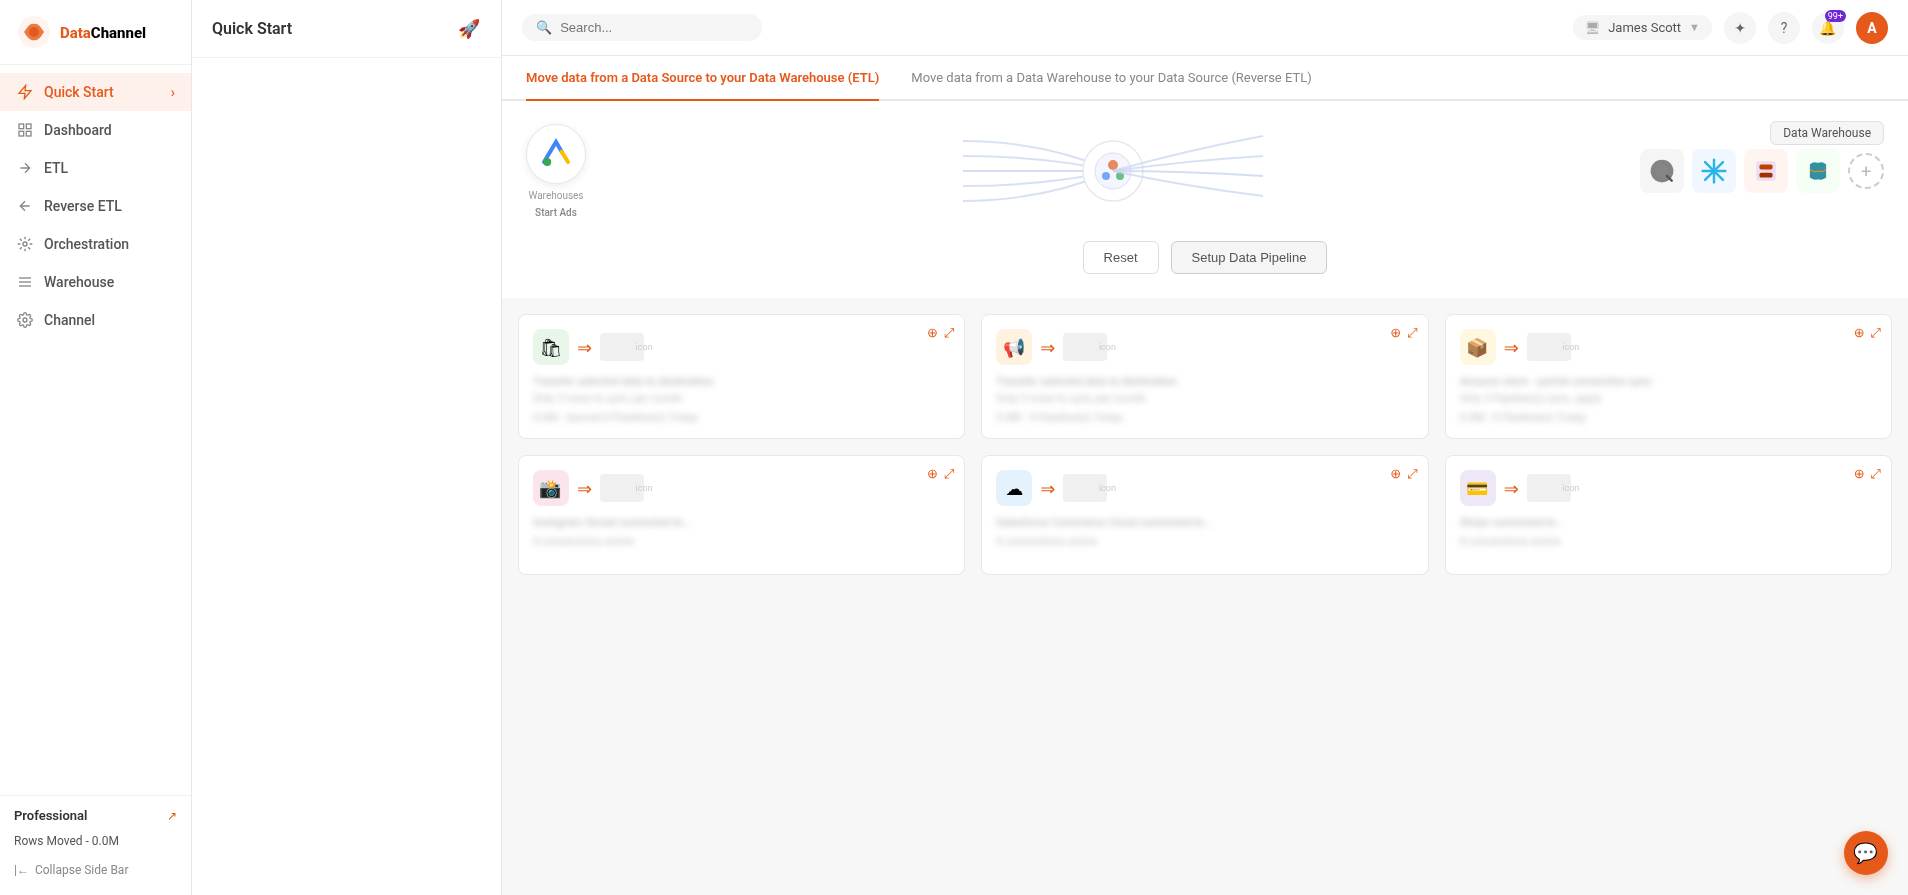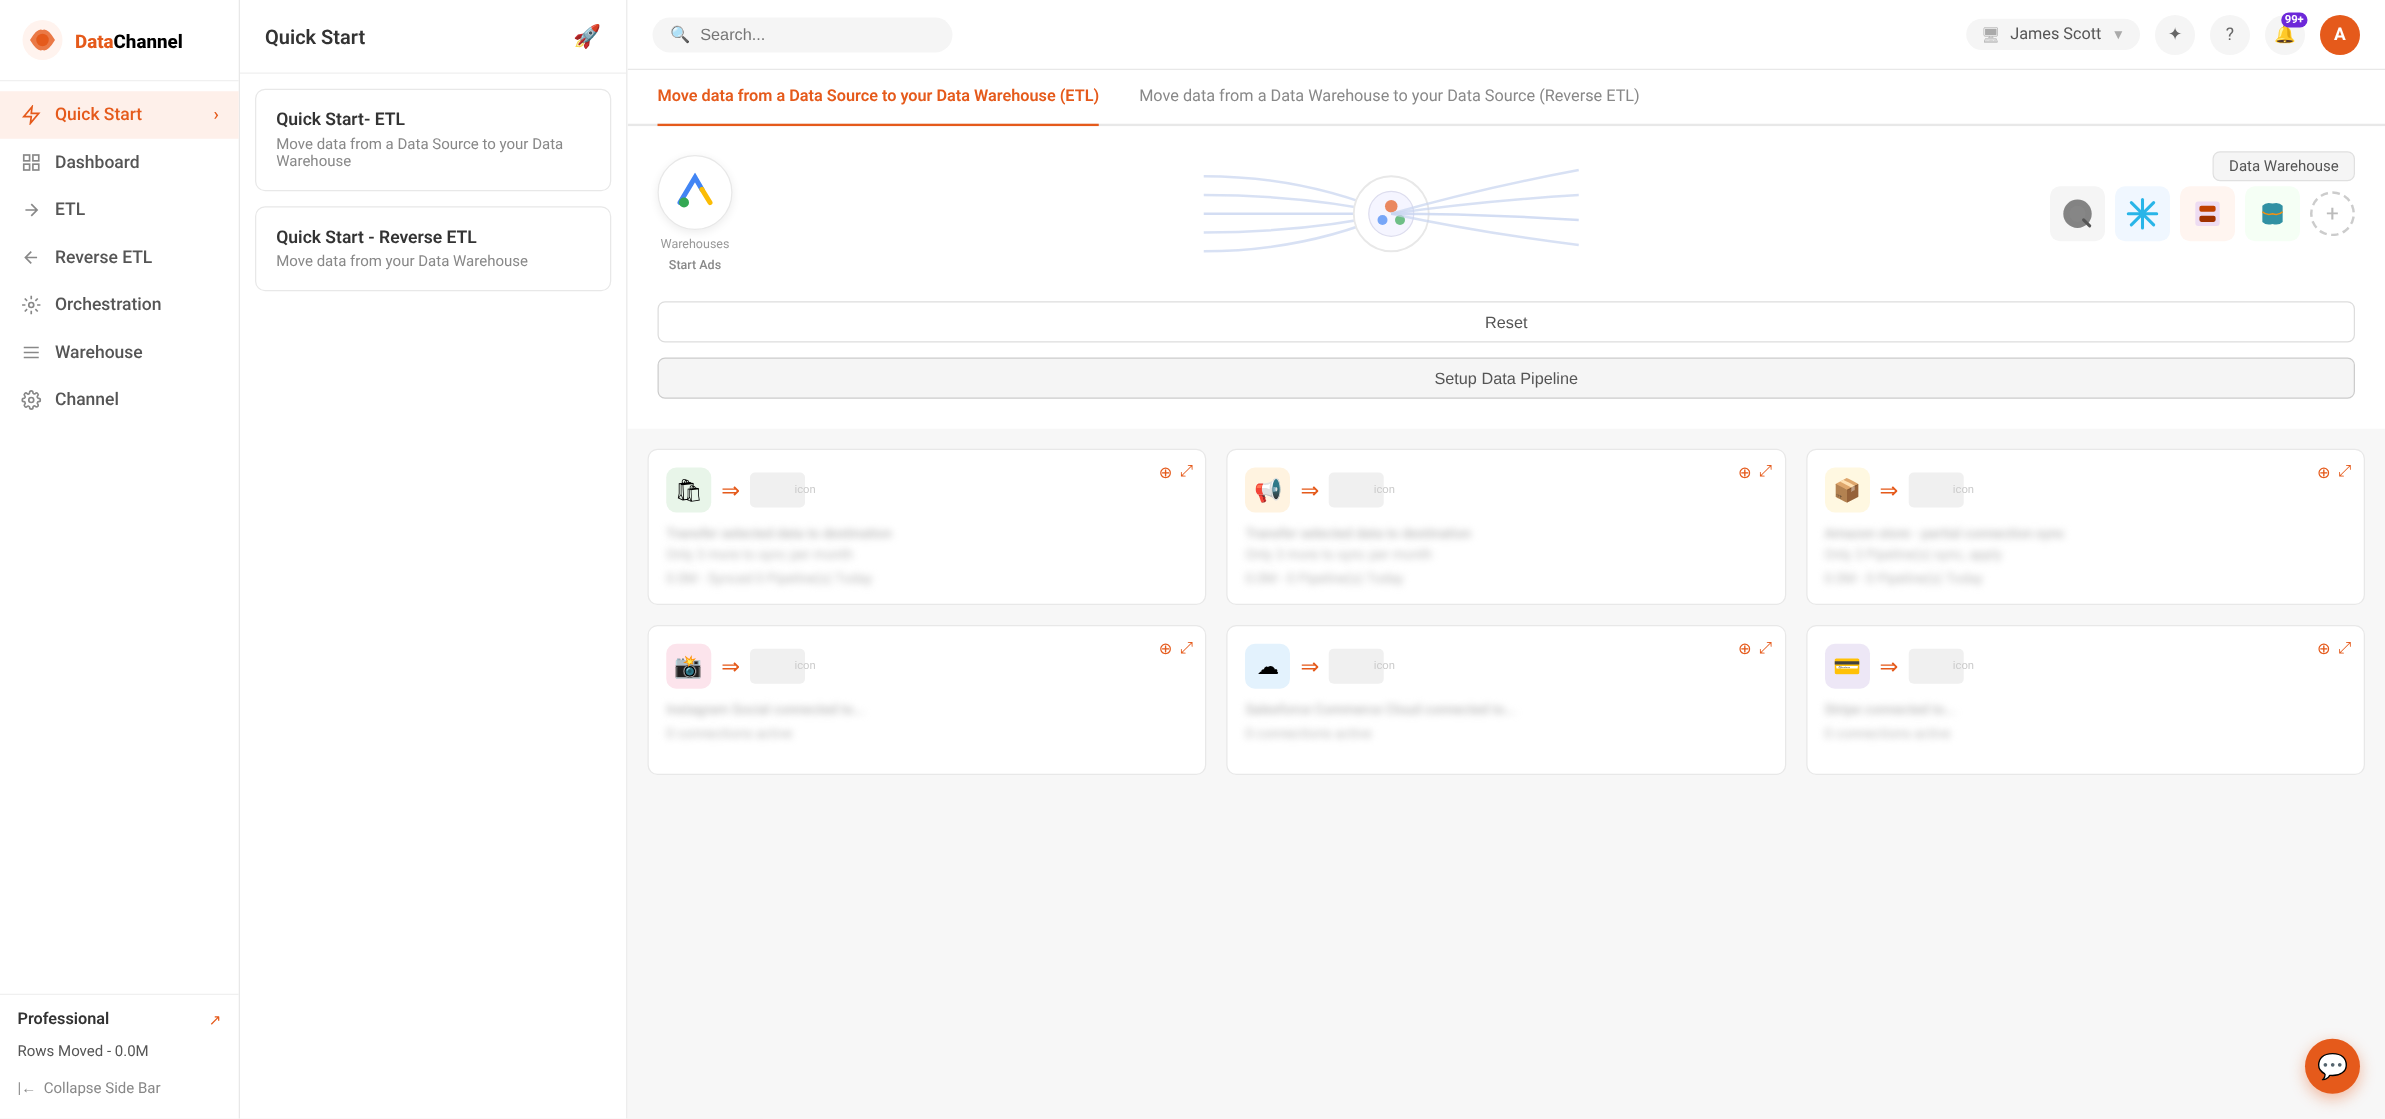--- a/index.html
+++ b/index.html
@@ -171,21 +171,21 @@
       position: relative;
     }
     .notif-badge {
       position: absolute;
       top: -2px; right: -2px;
       background: #6d28d9;
       color: #fff;
       font-size: 9px;
       border-radius: 8px;
       padding: 1px 3px;
-      font-weight: 700;
+      font-weight: 400;
     }
     .avatar {
       width: 32px; height: 32px;
       border-radius: 50%;
       background: #e55a1b;
       color: #fff;
       display: flex; align-items: center; justify-content: center;
       font-size: 14px;
       font-weight: 700;
       cursor: pointer;
@@ -246,21 +246,20 @@
       display: flex; align-items: center; justify-content: center;
       box-shadow: 0 2px 8px rgba(0,0,0,0.08);
     }
 
     
     .pipeline-actions {
       display: flex;
       justify-content: center;
       gap: 12px;
       margin-top: 20px;
-      flex-direction: column;
     }
     .btn-reset {
       padding: 8px 20px;
       border: 1px solid #ddd;
       background: #fff;
       border-radius: 6px;
       font-size: 13px;
       cursor: pointer;
       color: #555;
     }
@@ -468,30 +467,20 @@
       <span>Collapse Side Bar</span>
     </div>
   </div>
 </div>
 
 <div class="quickstart-panel">
   <div class="qs-header">
     <span class="qs-title">Quick Start</span>
     <span class="qs-rocket">🚀</span>
   </div>
-  <div class="qs-items">
-    <div class="qs-item">
-      <div class="qs-item-title">Quick Start- ETL</div>
-      <div class="qs-item-desc">Move data from a Data Source to your Data Warehouse</div>
-    </div>
-    <div class="qs-item">
-      <div class="qs-item-title">Quick Start - Reverse ETL</div>
-      <div class="qs-item-desc">Move data from your Data Warehouse</div>
-    </div>
-  </div>
 </div>
 
 <div class="main-content">
 
   <div class="topbar">
     <div class="topbar-left">
       <div class="search-bar">
         <span class="search-icon">🔍</span>
         <input class="search-input" type="text" placeholder="Search..." style="">
       </div>

